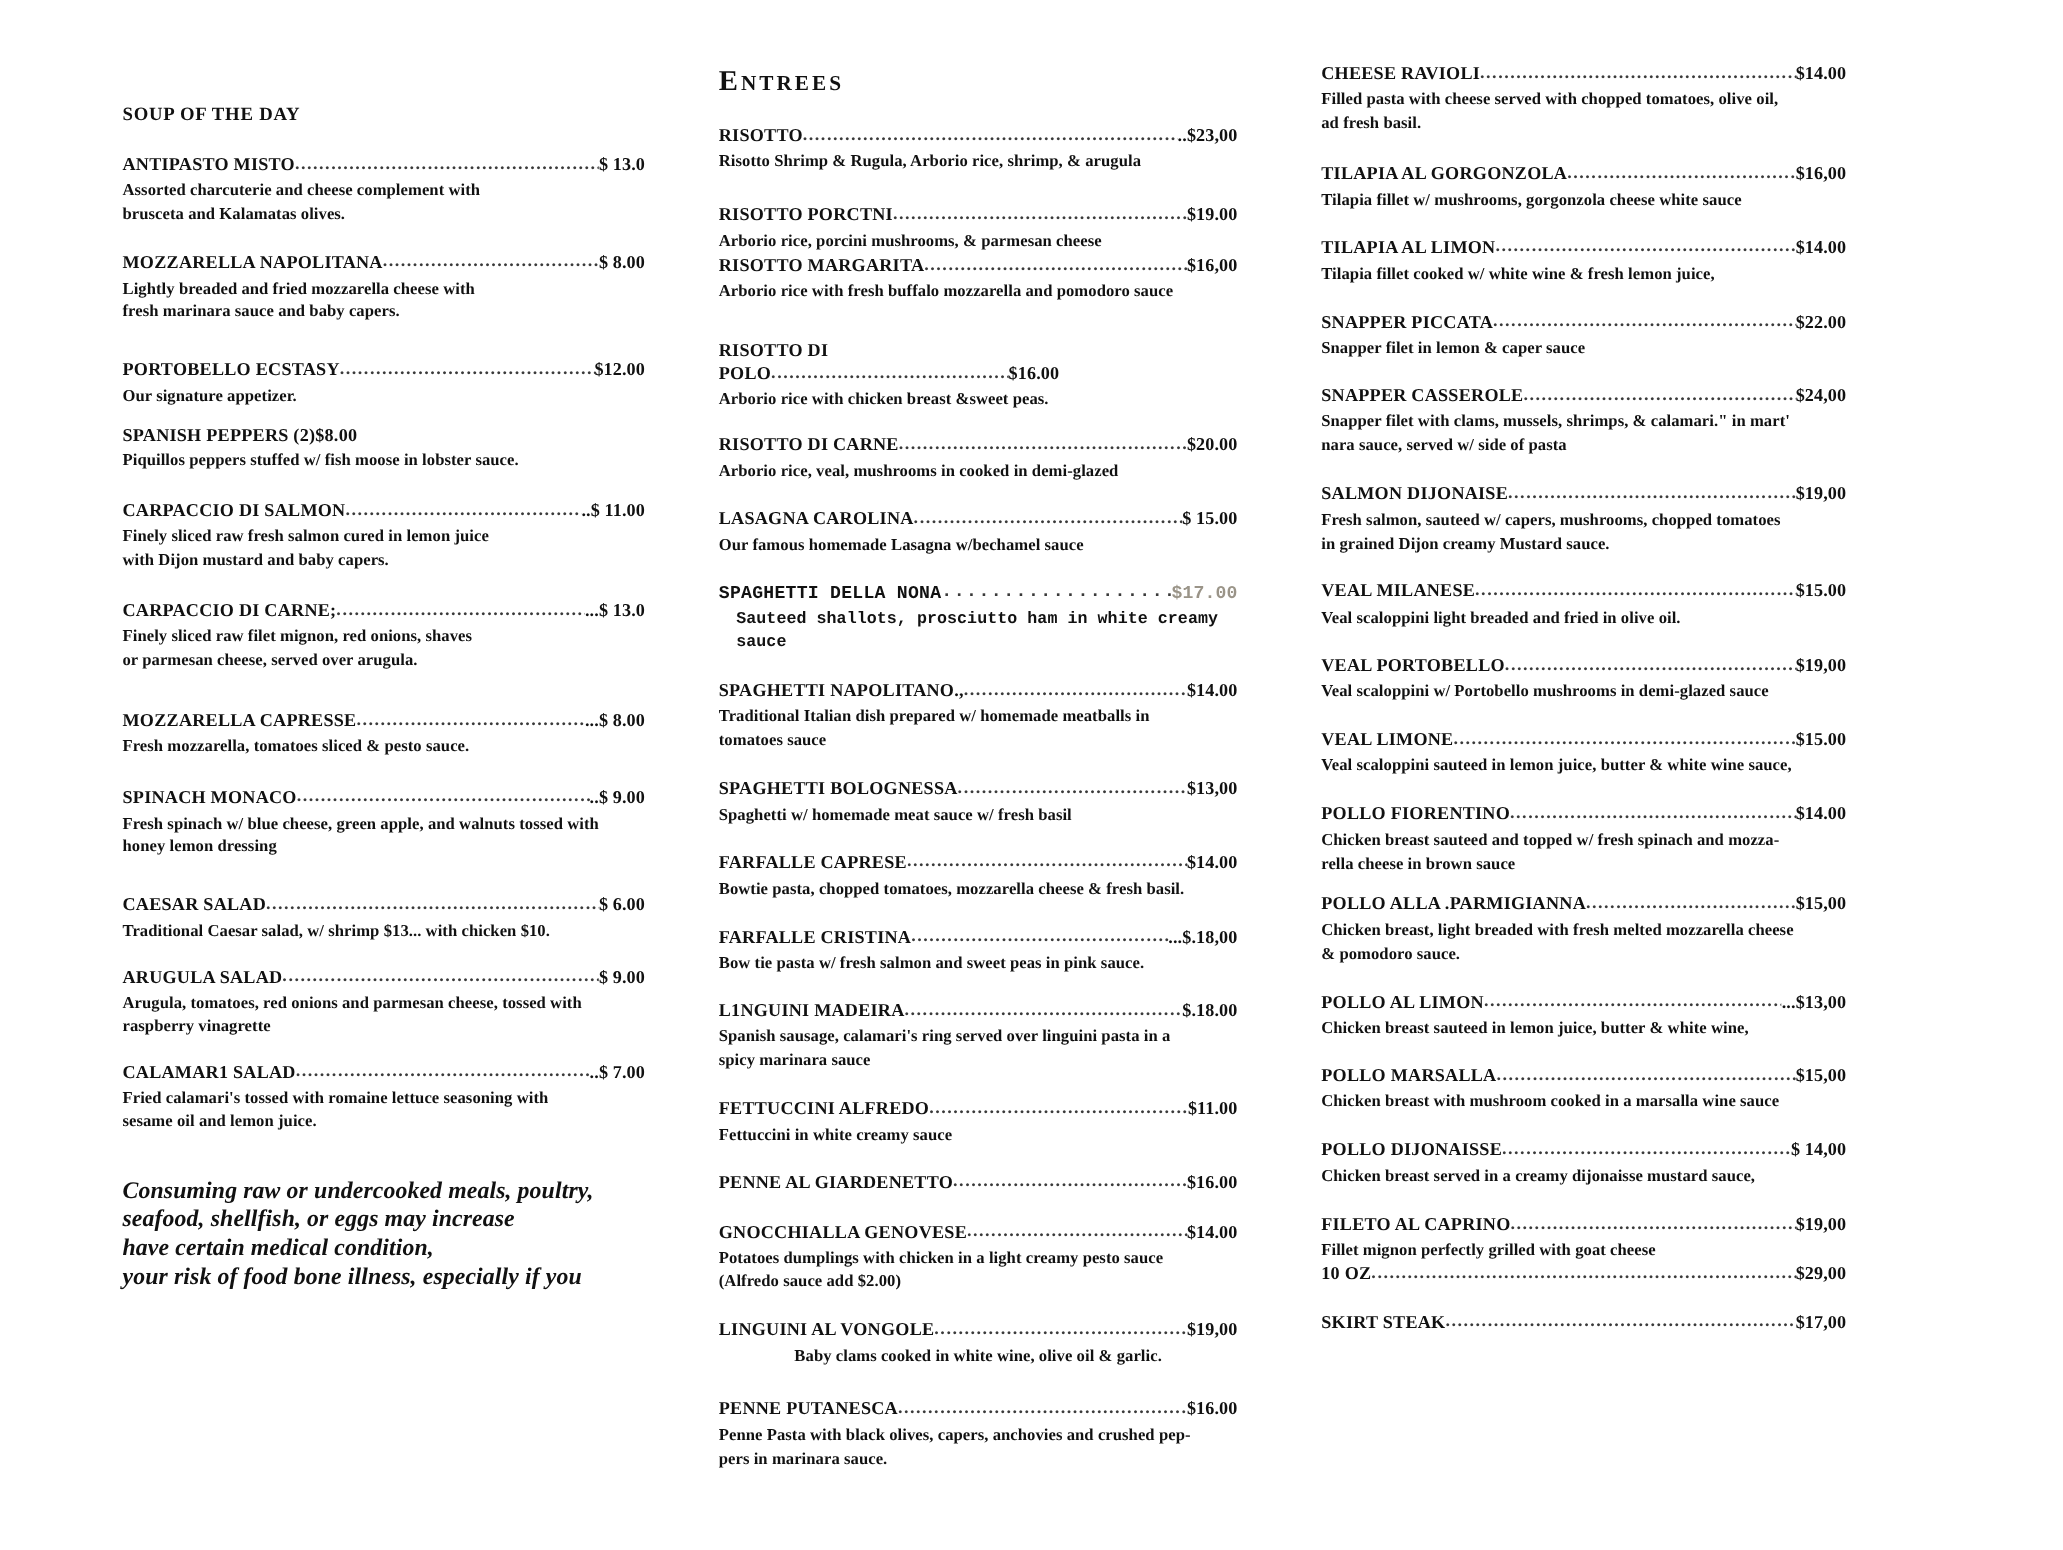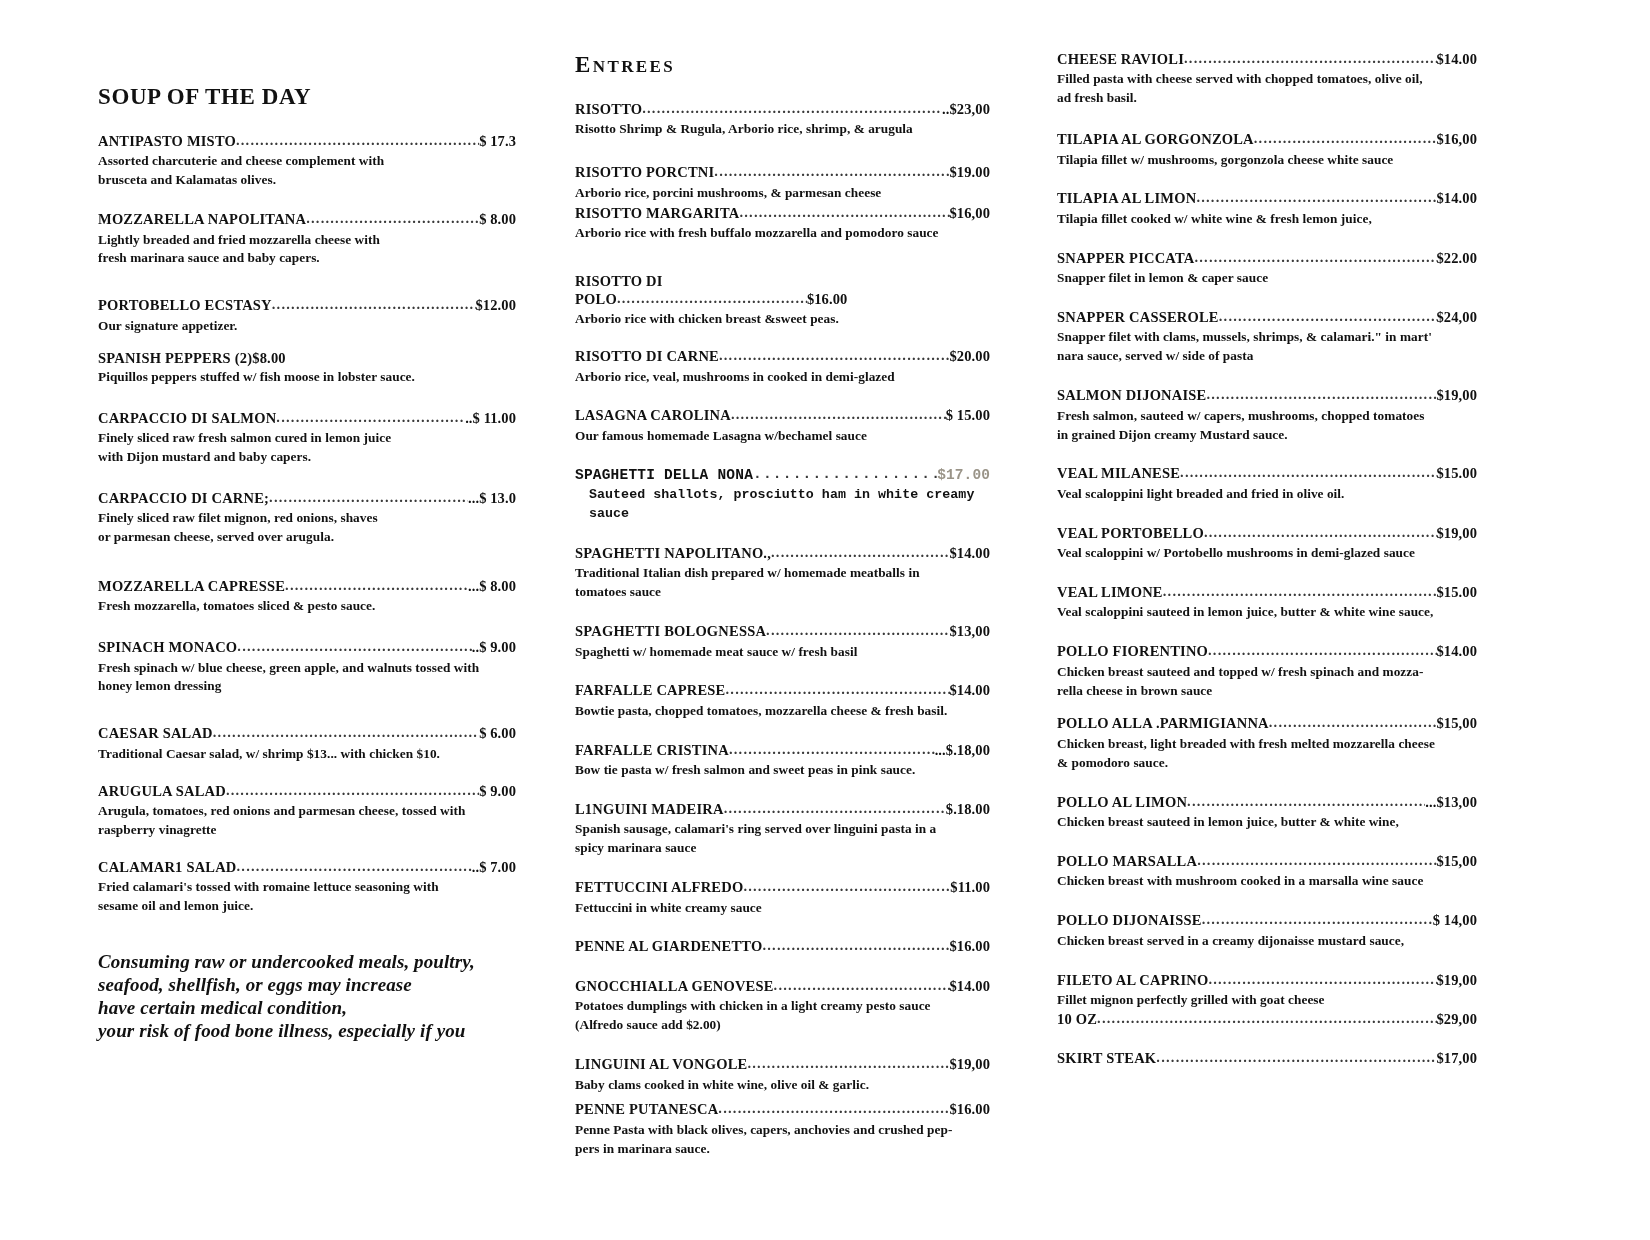--- a/index.html
+++ b/index.html
@@ -26,21 +26,21 @@
   .col {
     position: absolute;
     top: 0;
   }
   .col-1 { left: 98px;  width: 418px; }
   .col-2 { left: 575px; width: 415px; }
   .col-3 { left: 1057px; width: 420px; }
 
   .section-title {
     font-weight: bold;
-    font-size: 23px;
+    font-size: 15px;
     letter-spacing: 0.6px;
     margin: 0 0 22px 0;
     font-family: "Liberation Serif", "DejaVu Serif", serif;
   }
   .section-title.smallcaps {
     font-size: 17px;
     letter-spacing: 2.4px;
   }
   .section-title.smallcaps .lead {
     font-size: 23px;
@@ -126,21 +126,21 @@
 
 <div class="page">
 
   <div class="col col-1" id="col-left" style="top:84px;">
     <h2 class="section-title">SOUP OF THE DAY</h2>
     <div id="left-items">
         <div class="item" style="margin-bottom: 20px;">
           <div class="row">
             <span class="name">ANTIPASTO MISTO</span>
             <span class="leader"></span>
-            <span class="price">$ 17.3</span>
+            <span class="price">$ 13.0</span>
           </div>
           <div class="desc">
             <span class="ln">Assorted charcuterie and cheese complement with</span>
             <span class="ln">brusceta and Kalamatas olives.</span>
           </div>
         </div>
         <div class="item" style="margin-bottom: 28px;">
           <div class="row">
             <span class="name">MOZZARELLA NAPOLITANA </span>
             <span class="leader"></span>
@@ -399,21 +399,21 @@
           <div class="row">
             <span class="name">GNOCCHIALLA GENOVESE</span>
             <span class="leader"></span>
             <span class="price">$14.00</span>
           </div>
           <div class="desc">
             <span class="ln">Potatoes dumplings with chicken in a light creamy pesto sauce</span>
             <span class="ln">(Alfredo sauce add $2.00)</span>
           </div>
         </div>
-        <div class="item" style="margin-bottom: 6px;">
+        <div class="item" style="margin-bottom: 24px; text-align: center;">
           <div class="row">
             <span class="name">LINGUINI AL VONGOLE</span>
             <span class="leader"></span>
             <span class="price">$19,00</span>
           </div>
           <div class="desc">
             <span class="ln">Baby clams cooked in white wine, olive oil &amp; garlic.</span>
           </div>
         </div>
         <div class="item" style="margin-bottom: 0px;">

